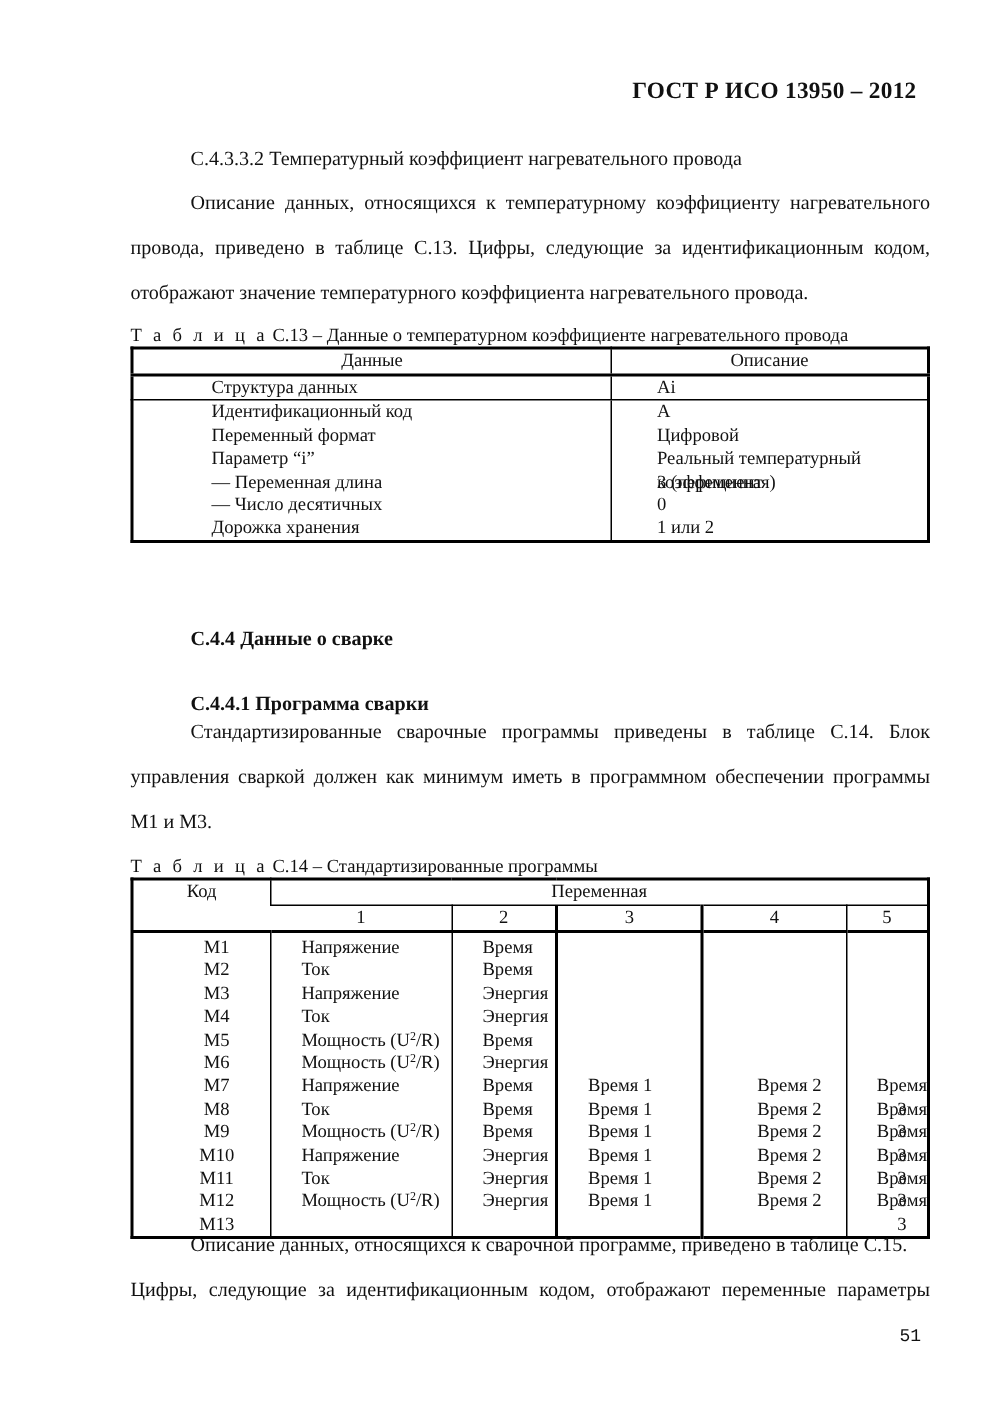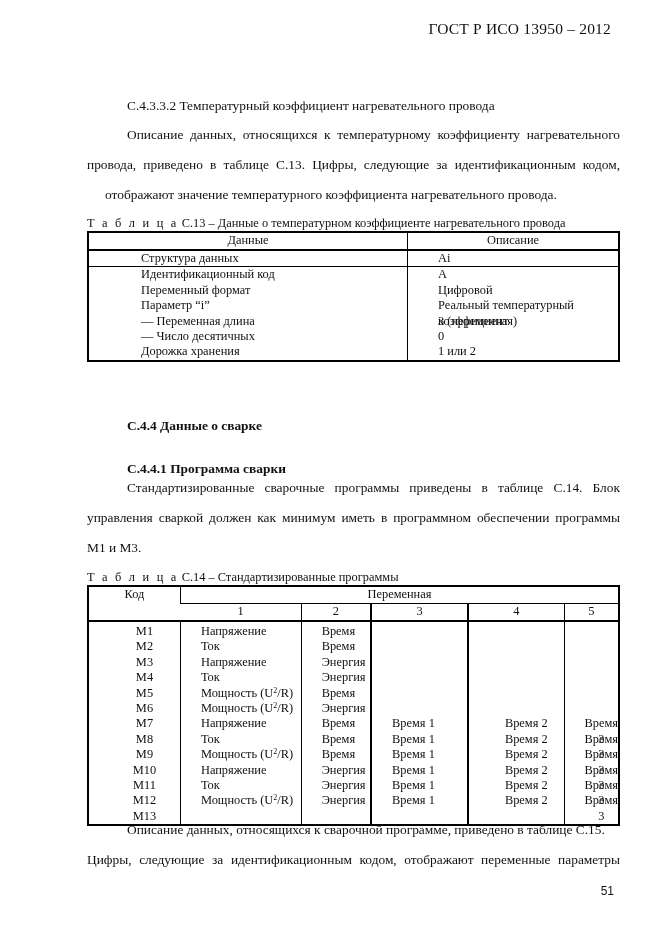--- a/index.html
+++ b/index.html
@@ -1,21 +1,21 @@
 <!DOCTYPE html>
 <html><head>
 <meta charset="utf-8">
 <style>
   html, body { margin: 0; padding: 0; background: #ffffff; }
   body {
     width: 661px; height: 936px; position: relative; overflow: hidden;
     font-family: "Liberation Serif", serif; color: #111;
   }
   .abs { position: absolute; white-space: nowrap; }
-  .header { top: 20px; right: 50px; font-size: 15.5px; font-weight: normal; letter-spacing: 0.2px; }
+  .header { top: 52px; right: 50px; font-size: 15.5px; font-weight: bold; letter-spacing: 0.2px; }
   .p { font-size: 13.4px; }
   .just { position: absolute; left: 87px; width: 533px; font-size: 13.4px; text-align: justify; text-align-last: justify; white-space: nowrap; }
   .bold { font-weight: bold; }
   .caption { font-size: 12.4px; }
   .spaced { letter-spacing: 2.2px; }
 
   table { border-collapse: collapse; position: absolute; font-size: 12.4px; line-height: 15.4px; }
   td { padding: 0; vertical-align: top; margin-left: 15px; }
 
   
@@ -38,31 +38,31 @@
   #t14 .body td { padding-top: 2px; padding-left: 20px; }
   .col-code { width: 88px; text-align: center; }
   .col-1 { width: 112px; padding-left: 6px; }
   .col-2 { width: 50px; padding-left: 5px; }
   .col-3 { width: 90px; text-align: left; border-left-width: 2px !important; }
   .col-4 { width: 89px; text-align: center; border-left-width: 2px !important; }
   .col-5 { text-align: center; }
   .line { display: block; height: 15.4px; }
   sup { font-size: 8px; line-height: 0; vertical-align: 4px; }
 
-  .pagenum { font-family: Liberation Sans, sans-serif; font-size: 12px; right: 47px; top: 884px; }
+  .pagenum { font-family: Liberation Mono, monospace; font-size: 12px; right: 47px; top: 884px; }
 </style>
 </head>
 <body>
 
 <div class="abs header">ГОСТ Р ИСО 13950 – 2012</div>
 
 <div class="abs p" style="left:127px; top:98px;">С.4.3.3.2 Температурный коэффициент нагревательного провода</div>
 <div class="just" style="top:127px; width:493px; left:127px;">Описание данных, относящихся к температурному коэффициенту нагревательного</div>
 <div class="just" style="top:157px;">провода, приведено в таблице С.13. Цифры, следующие за идентификационным кодом,</div>
-<div class="abs p" style="left:87px; top:187px;margin-left:18px;">отображают значение температурного коэффициента нагревательного провода.</div>
+<div class="abs p" style="left:87px; top:187px;">отображают значение температурного коэффициента нагревательного провода.</div>
 
 <div class="abs caption" style="left:87px; top:216px;">
   <span class="spaced">Т а б л и ц а</span>
   <span>С.13 – Данные о температурном коэффициенте нагревательного провода</span>
 </div>
 
 <table id="t13">
   <tbody>
       <tr class="hdr">
     <td style="width:300px;">Данные</td>

